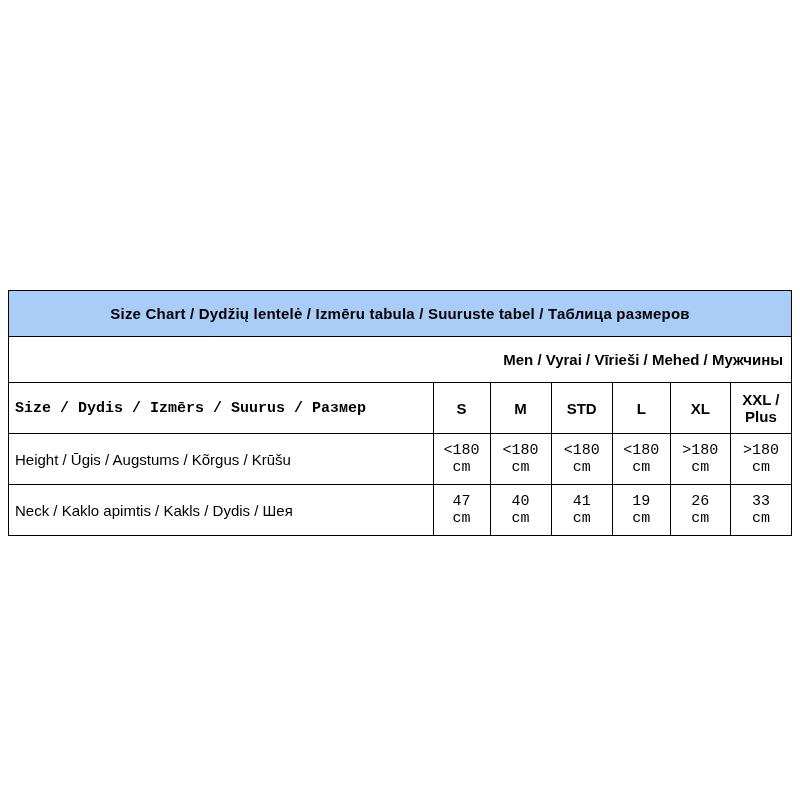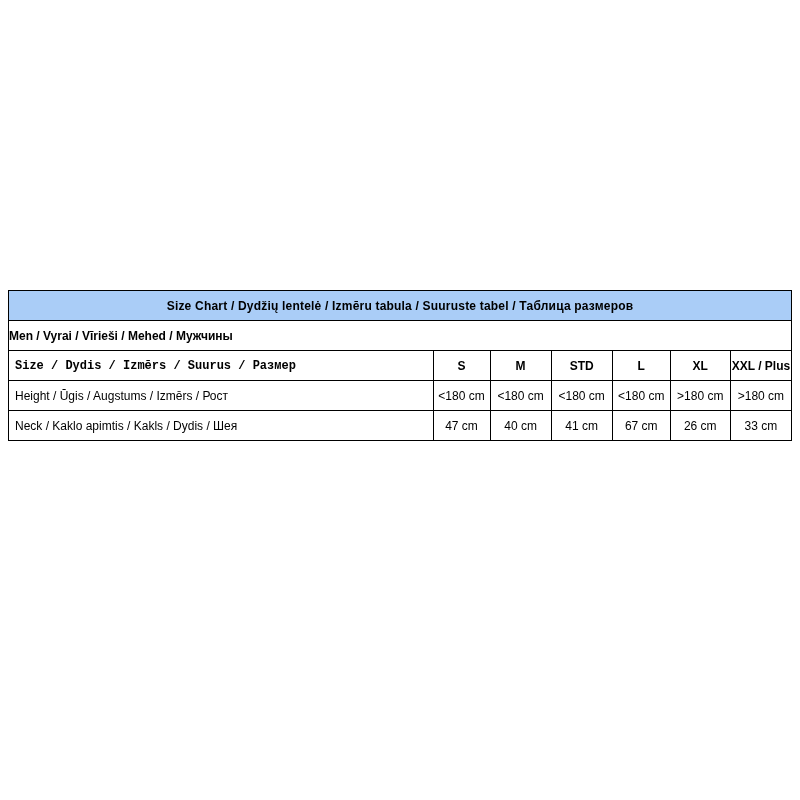--- a/index.html
+++ b/index.html
@@ -20,55 +20,56 @@
     top: 290px;
     width: 784px;
   }
   table.size-chart {
     border-collapse: collapse;
     width: 784px;
     table-layout: fixed;
   }
   table.size-chart td {
     border: 1px solid #000000;
-    font-size: 12px;
+    font-size: 15px;
     color: #000000;
-    padding: 0;
+    padding: 8px;
     height: 29px;
     vertical-align: middle;
   }
   .title-row td {
     background: #aacdf7;
     text-align: center;
     font-weight: bold;
     height: 27px;
     letter-spacing: 0.2px;
   }
   .subtitle-row td {
     background: #ffffff;
-    text-align: left;
+    text-align: right;
     font-weight: bold;
     height: 27px;
   }
   .header-row td {
     font-weight: bold;
     text-align: center;
     height: 27px;
   }
   .header-row td.label-col {
     text-align: left;
     padding-left: 6px;
     font-family: Liberation Mono, monospace;
   }
   .body-row td.label-col {
     text-align: left;
     padding-left: 6px;
   }
   .body-row td.val {
     text-align: center;
+    font-family: Liberation Mono, monospace;
   }
   col.c-label { width: 424px; }
   col.c-s  { width: 57px; }
   col.c-m  { width: 61px; }
   col.c-std { width: 61px; }
   col.c-l  { width: 58px; }
   col.c-xl { width: 60px; }
   col.c-xxl { width: 61px; }
 </style>
 </head>
@@ -95,32 +96,32 @@
       <tr class="header-row">
         <td class="label-col">Size / Dydis / Izmērs / Suurus / Размер</td>
         <td>S</td>
         <td>M</td>
         <td>STD</td>
         <td>L</td>
         <td>XL</td>
         <td>XXL / Plus</td>
       </tr>
       <tr class="body-row">
-        <td class="label-col">Height / Ūgis / Augstums / Izmērs / Рост</td>
+        <td class="label-col">Height / Ūgis / Augstums / Kõrgus / Krūšu</td>
         <td class="val">&lt;180 cm</td>
         <td class="val">&lt;180 cm</td>
         <td class="val">&lt;180 cm</td>
         <td class="val">&lt;180 cm</td>
         <td class="val">&gt;180 cm</td>
         <td class="val">&gt;180 cm</td>
       </tr>
       <tr class="body-row">
         <td class="label-col">Neck / Kaklo apimtis / Kakls / Dydis / Шея</td>
         <td class="val">47 cm</td>
         <td class="val">40 cm</td>
         <td class="val">41 cm</td>
-        <td class="val">67 cm</td>
+        <td class="val">19 cm</td>
         <td class="val">26 cm</td>
         <td class="val">33 cm</td>
       </tr>
     </tbody>
   </table>
 </div>
 
 </body></html>

